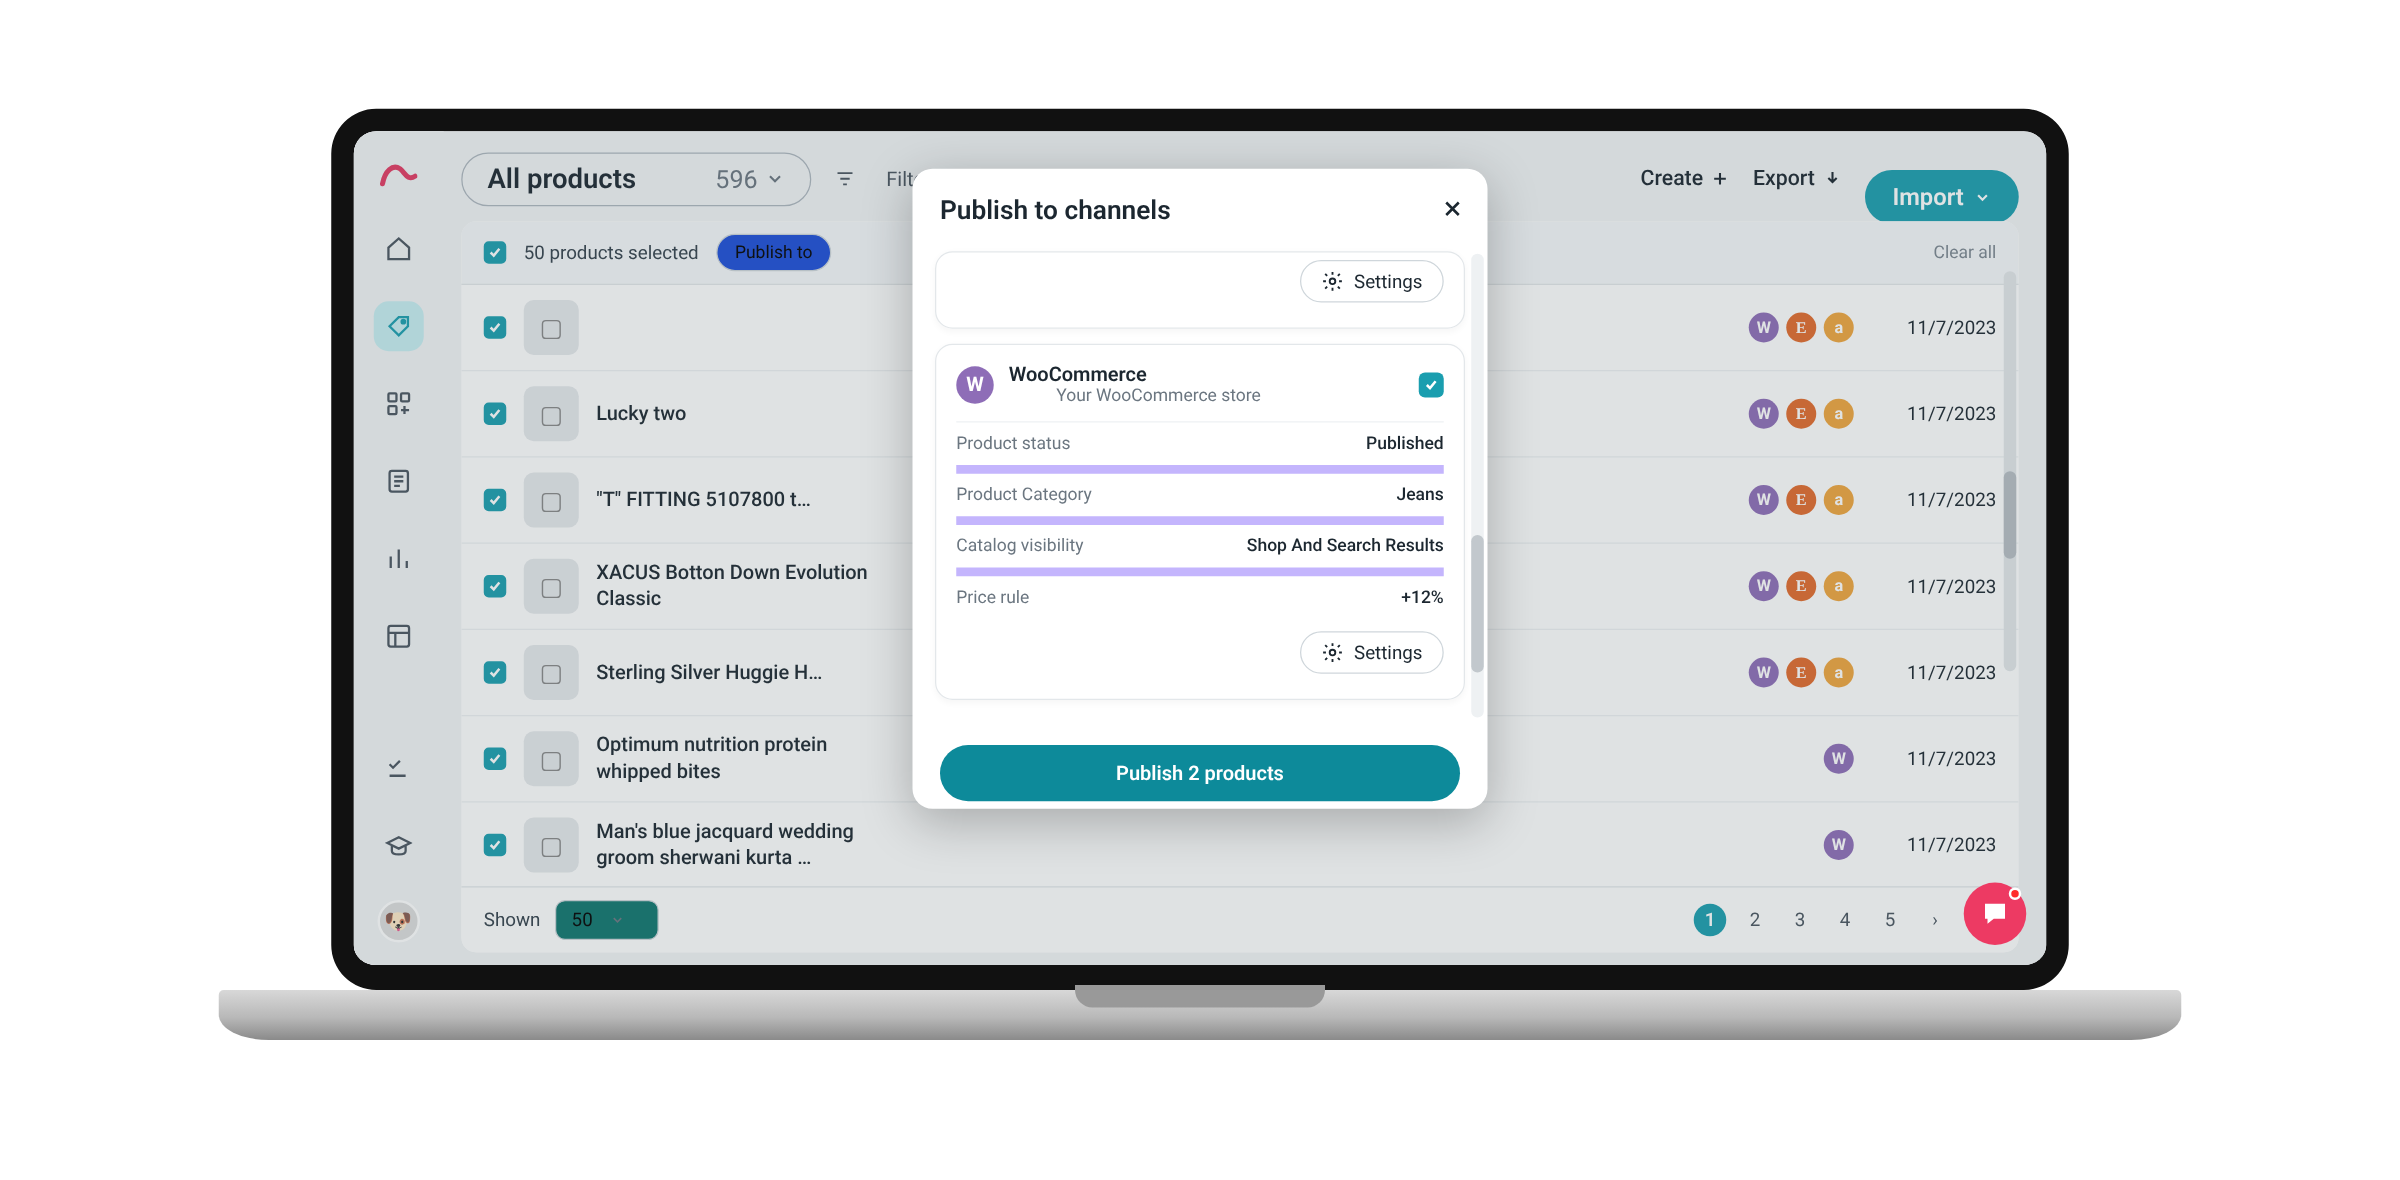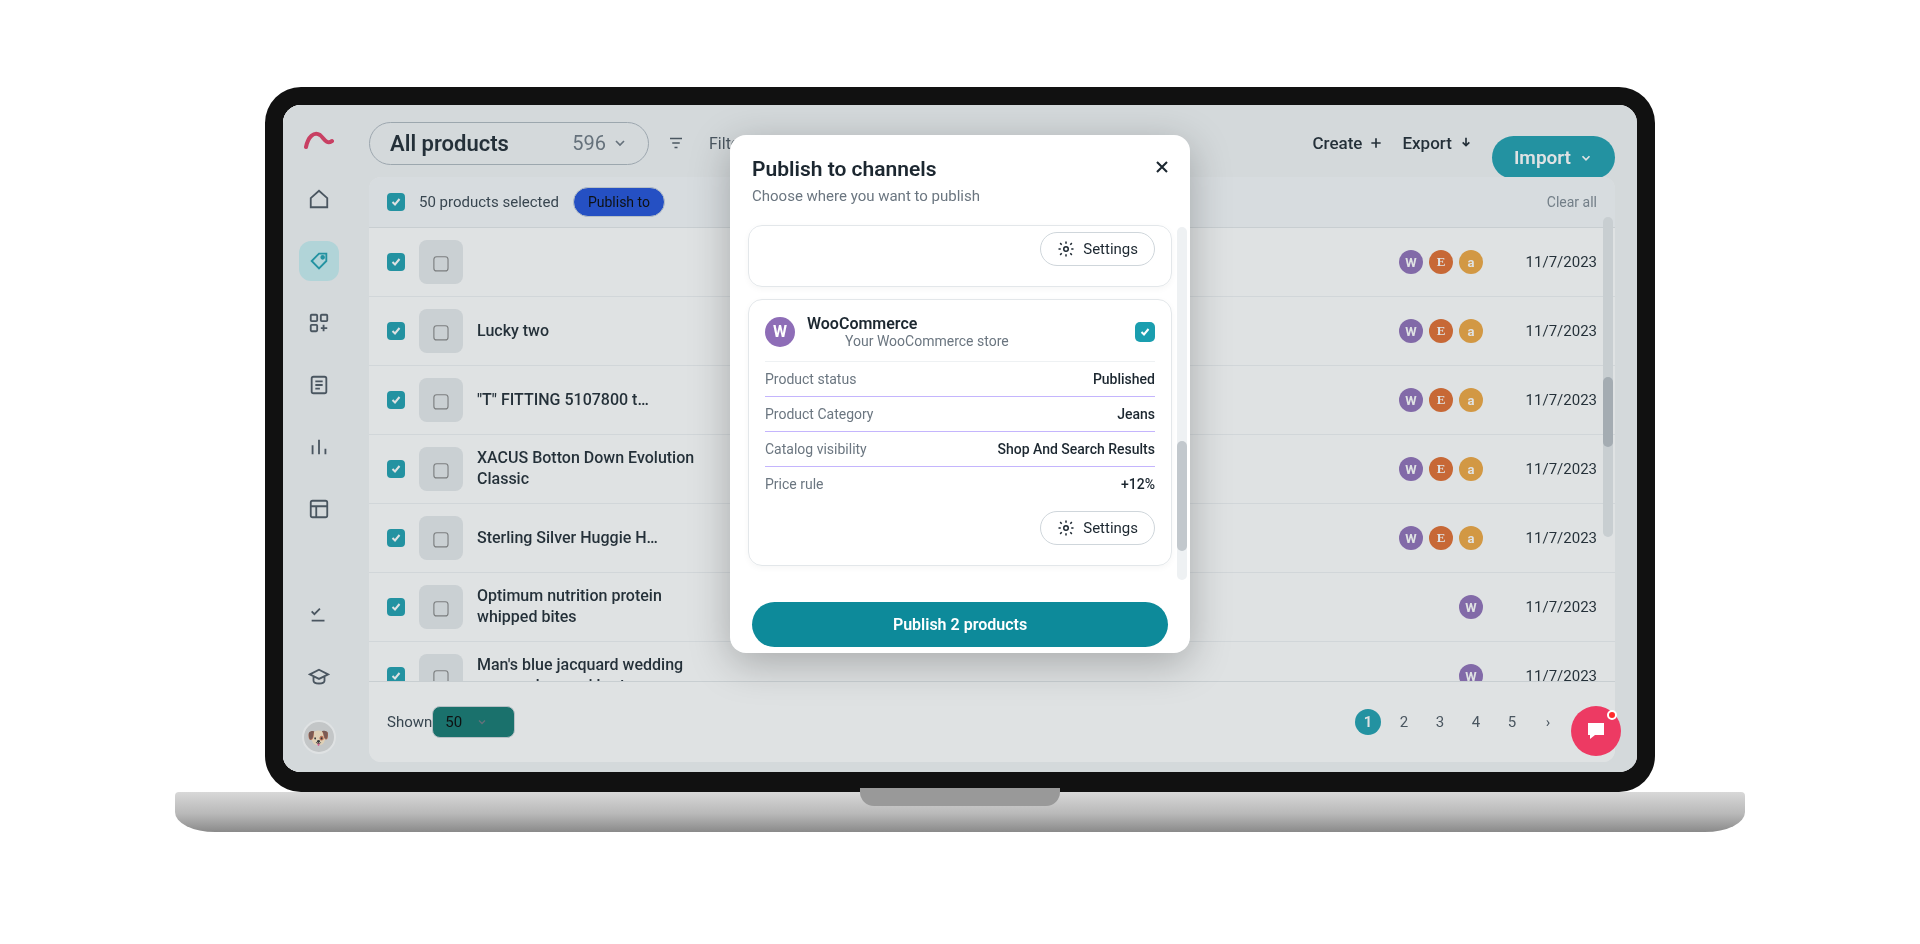--- a/index.html
+++ b/index.html
@@ -128,21 +128,21 @@
   }
   .thumb { width:44px;height:44px;background:#e6e9ec;border-radius:8px; flex-shrink:0; display:flex;align-items:center;justify-content:center;font-size:20px;color:#888;}
   .ptitle { color:#1c2730;font-size:16px;font-weight:500;line-height:1.3;max-width:220px;overflow:hidden;}
   .row-spacer { flex:1; }
   .chan-icons { display:flex;gap:6px; }
   .cicon { width:24px;height:24px;border-radius:50%;display:flex;align-items:center;justify-content:center;font-size:13px;font-weight:700;color:#fff; }
   .c-w{background:#8e6db7;} .c-e{background:#e26b2c;font-family:serif;} .c-a{background:#f0a53e;}
   .date { width:100px;text-align:right;color:#1c2730;font-size:15px; }
   
   .table-footer {
-    display:flex;align-items:center;padding:24px 18px;border-top:1px solid #e3e7ea;background:#fff;
+    display:flex;align-items:center;gap:12px;padding:10px 18px;border-top:1px solid #e3e7ea;background:#fff;
   }
   .shown-lbl { color:#34414c;font-size:15px;}
   .select-sm { border:1px solid #cfd6db;border-radius:8px;padding:6px 26px 6px 12px;font-size:15px;background:#0f766e;position:relative;display:flex;align-items:center;gap:14px;}
   .pager { margin-left:auto;display:flex;gap:10px;align-items:center;color:#4a5560;}
   .pg { width:26px;height:26px;display:flex;align-items:center;justify-content:center;border-radius:50%;font-size:15px;}
   .pg.active{background:#1a9eaf;color:#fff;font-weight:600;}
   
   .modal {
     position:absolute;left:50%;top:30px;transform:translateX(-50%);
     width:460px;background:#fff;border-radius:16px;
@@ -163,21 +163,21 @@
   .settings-btn {
     display:flex;align-items:center;gap:8px;border:1px solid #cfd6db;border-radius:20px;
     padding:7px 16px;font-size:15px;color:#1c2730;background:#fff;
   }
   .chan-head { display:flex;align-items:center;gap:12px;}
   .chan-logo { width:30px;height:30px;border-radius:50%;background:#8e6db7;display:flex;align-items:center;justify-content:center;color:#fff;font-weight:700;}
   .chan-name { font-size:16px;font-weight:600;color:#1c2730;}
   .chan-sub { font-size:14px;color:#6b7680;margin-left:38px;}
   .chan-check { margin-left:auto;width:20px;height:20px;border-radius:5px;background:#1a9eaf;display:flex;align-items:center;justify-content:center;color:#fff;}
   .kvlist { margin-top:12px;border-top:1px solid #eef1f3;}
-  .kv { display:flex;justify-content:space-between;padding:9px 0;border-bottom:1px solid #c4b5fd;}
+  .kv { display:flex;justify-content:space-between;padding:9px 0;border-bottom:7px solid #c4b5fd;}
   .kv:last-child{border-bottom:none;}
   .kv .k{color:#6b7680;font-size:14px;} .kv .v{color:#1c2730;font-size:14px;font-weight:500;}
   .modal-footer { padding:10px 22px 0 22px;}
   .big-primary {
     width:100%;background:#0d8a9a;color:#fff;border-radius:24px;
     padding:13px;text-align:center;font-size:16px;font-weight:600;
   }
   .scroll-thumb{position:absolute;right:3px;top:60%;width:10px;height:110px;background:#c2c8cd;border-radius:6px;}
   .scroll-track{position:absolute;right:3px;top:12px;bottom:12px;width:10px;background:#eef1f3;border-radius:6px;}
   
@@ -443,21 +443,20 @@
             </svg>
           <div class="chat-dot"></div>
         </div>
       </div>
 
       <div class="overlay-dim"></div>
 
       <div class="modal">
         <div class="modal-head">
           <div class="modal-title">Publish to channels</div>
-          <div class="modal-sub">Choose where you want to publish</div>
           <div class="modal-close">
             <svg width="20" height="20" viewBox="0 0 24 24" stroke="currentColor" stroke-width="2.5" fill="none">
                 <path d="M6 6 l12 12 M18 6 l-12 12"></path>
               </svg>
           </div>
         </div>
         <div class="modal-body">
           <div class="scroll-track"></div>
           <div class="scroll-thumb"></div>
 

